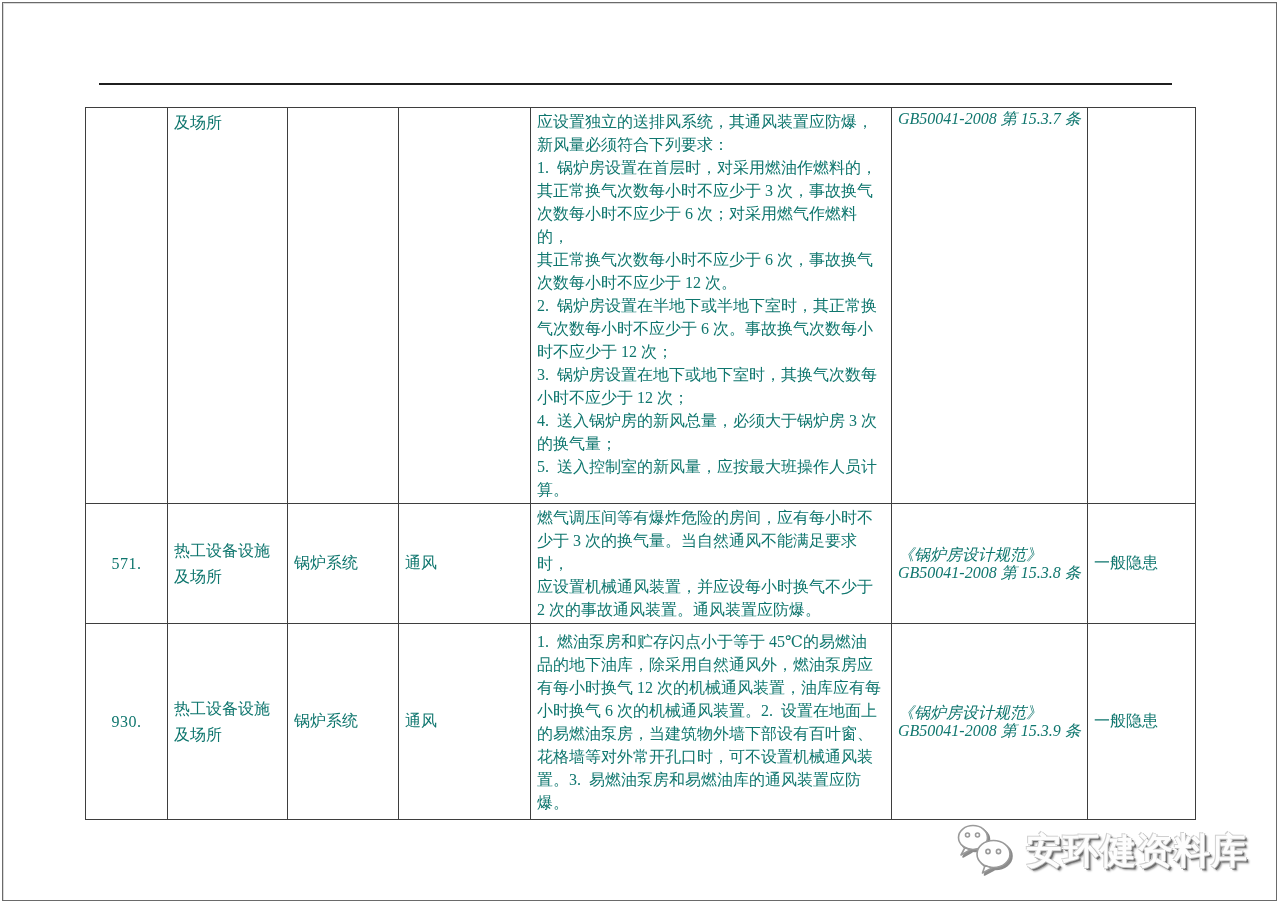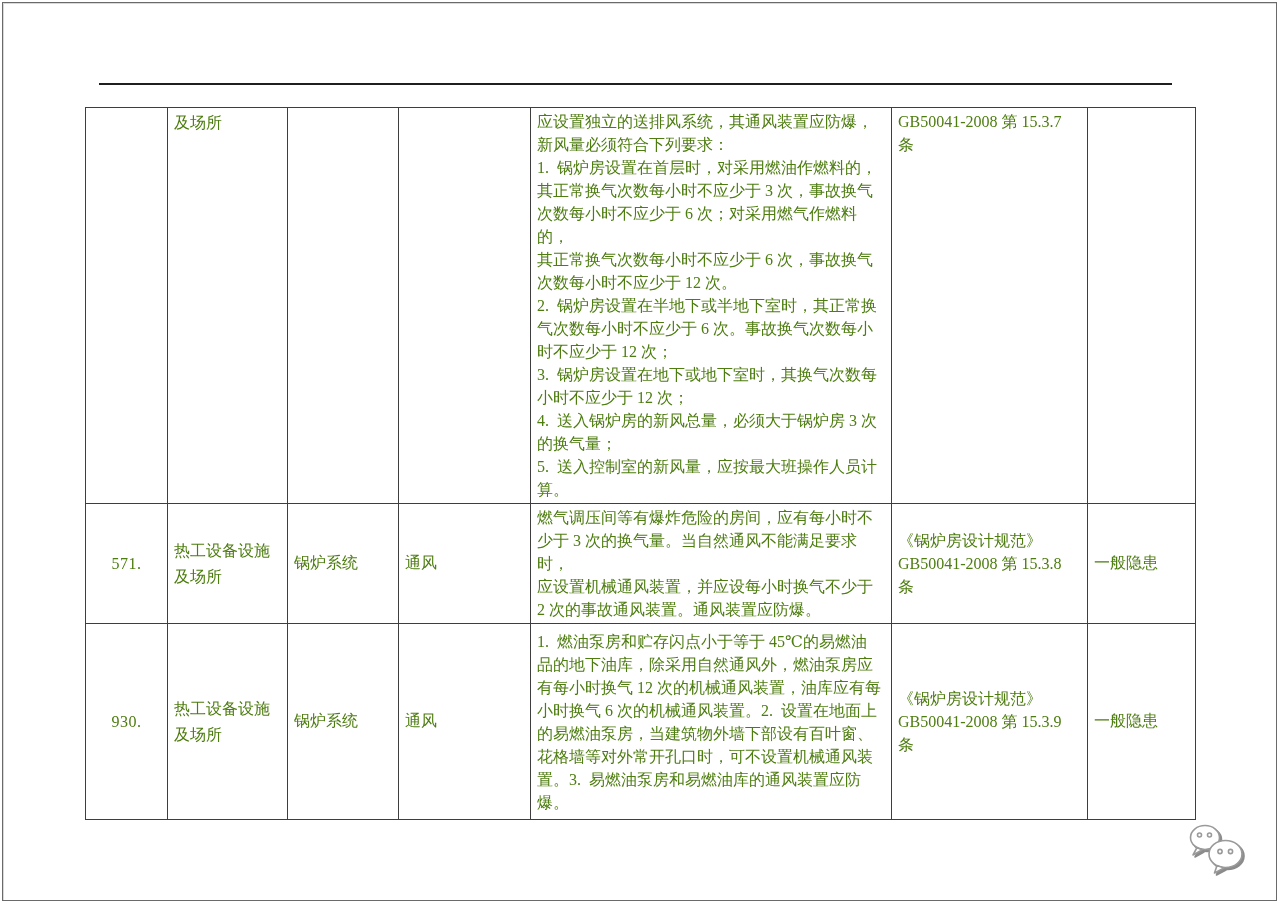--- a/index.html
+++ b/index.html
@@ -12,34 +12,34 @@
     position:absolute;left:2px;top:2px;right:3px;bottom:4px;
     border:1px solid #6a6a6a;pointer-events:none;
     box-shadow:inset 1px 1px 0 #d9d9d9;
   }
   .header-rule{
     position:absolute;left:99px;top:83px;width:1073px;height:2px;background:#1f1f1f;
   }
   table.checklist{
     position:absolute;left:85px;top:107px;width:1110px;
     border-collapse:collapse;table-layout:fixed;
-    font-size:16px;color:#4d7c0f;
+    font-size:16px;color:#0f766e;
   }
   table.checklist td{
     border:1px solid #3e3e3e;vertical-align:middle;
     padding:2px 6px;overflow:hidden;
   }
   tr.row-a{height:381px;}
   tr.row-778{height:94px;}
   tr.row-779{height:196px;}
   td.c-serial{text-align:center;letter-spacing:.5px;}
   td.c-cat{padding:4px 8px;line-height:26px;white-space:pre-wrap;}
   td.c-sys,td.c-item{padding:4px 8px;}
   td.c-req{vertical-align:top;padding:4px 7px;line-height:23px;white-space:pre-wrap;margin-top:48px;}
-  td.c-basis{padding:4px 6px;line-height:23px;white-space:pre-wrap;}
+  td.c-basis{padding:4px 6px;line-height:18px;white-space:pre-wrap;font-style:italic;}
   td.c-level{padding:4px 8px;}
   .va-top{vertical-align:top !important;}
   .watermark{
     position:absolute;right:32px;top:816px;height:70px;
     display:flex;align-items:center;gap:10px;
   }
   .wm-icon{display:inline-block;width:62px;height:58px;
     filter:drop-shadow(2px 2px 0 rgba(100,100,100,.75));}
   .wm-text{
     font-size:36px;font-weight:bold;letter-spacing:1px;
@@ -134,13 +134,14 @@
         <path d="M31 43.5 L28.5 51 L38 46 Z" stroke-linejoin="round"></path>
       </g>
       <g fill="none" stroke="#9a9a9a" stroke-width="1.6">
         <circle cx="13.5" cy="13" r="2"></circle>
         <circle cx="23.5" cy="13" r="2"></circle>
         <circle cx="34" cy="29.5" r="2.1"></circle>
         <circle cx="44.5" cy="29.5" r="2.1"></circle>
       </g>
     </svg>
   </span>
+  <span class="wm-text">安环健资料库</span>
 </div>
 
 </body></html>

